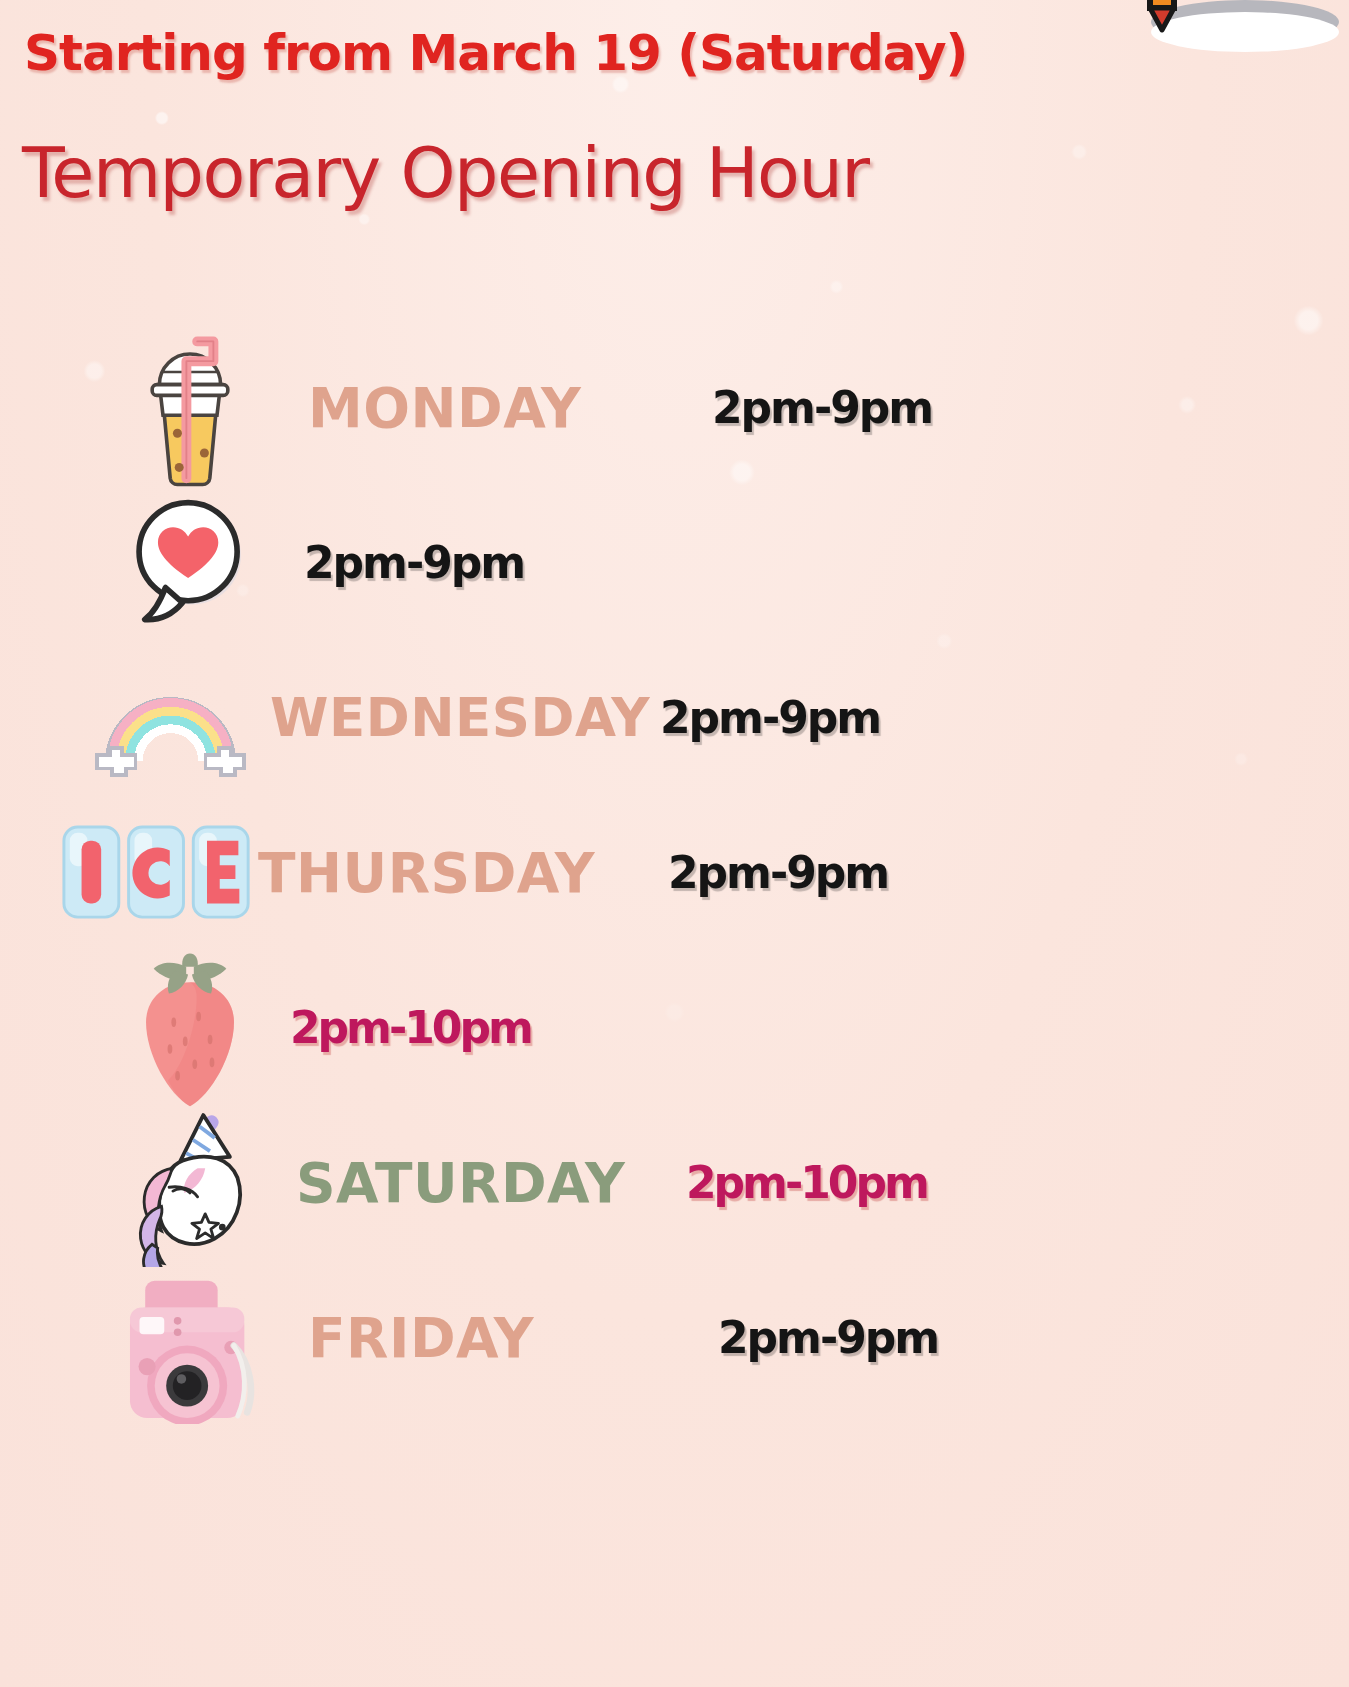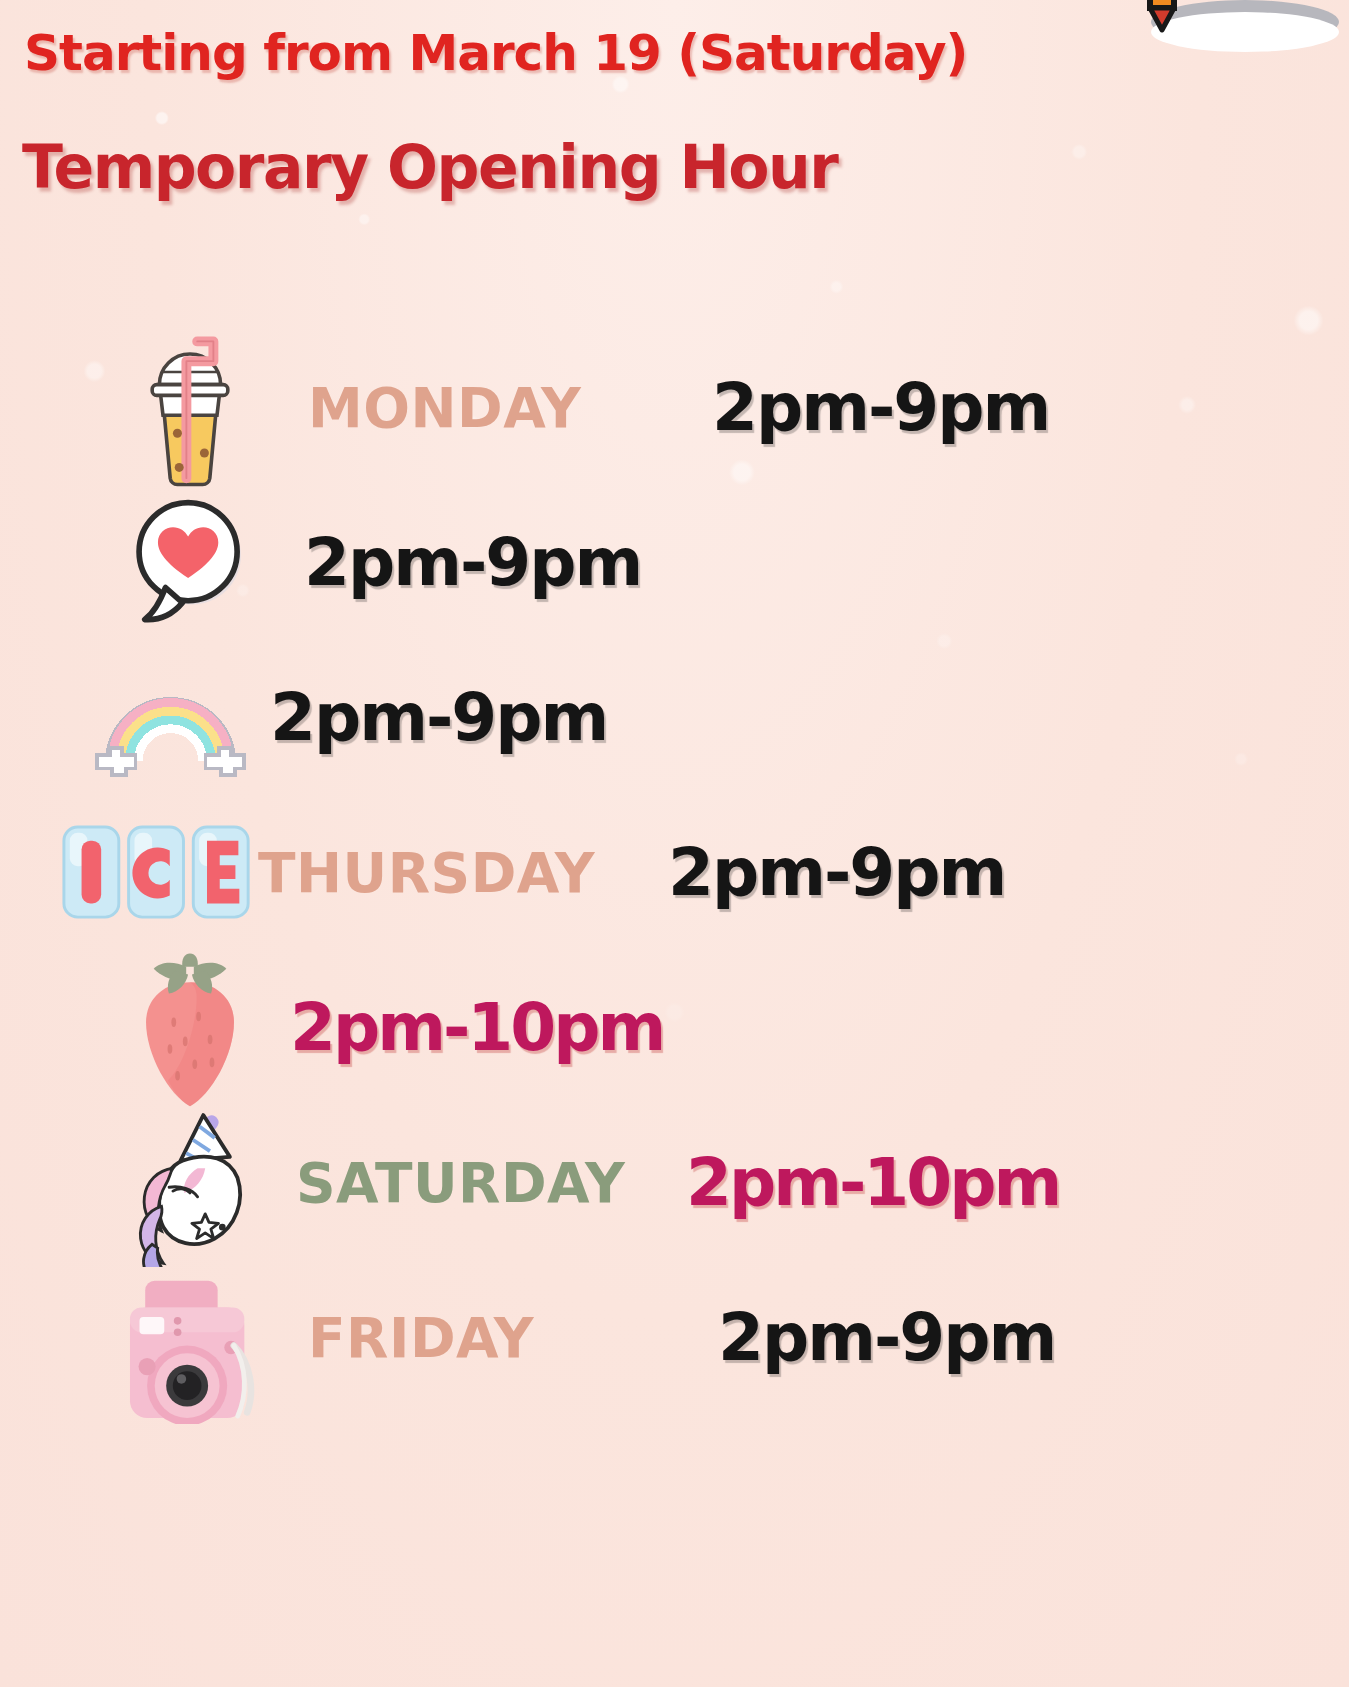--- a/index.html
+++ b/index.html
@@ -49,22 +49,22 @@
     letter-spacing: -1px;
     white-space: nowrap;
     text-shadow: 2px 3px 2px rgba(190,60,50,.28);
     z-index: 5;
   }
   #title {
     position: absolute;
     left: 22px;
     top: 132px;
     font-family: "DejaVu Sans", sans-serif;
-    font-size: 60px;
-    font-weight: bold;
+    font-size: 70px;
+    font-weight: normal;
     color: #c8252c;
     letter-spacing: -1.5px;
     white-space: nowrap;
     text-shadow: 3px 4px 3px rgba(170,50,45,.30);
     z-index: 5;
   }
 
   
   #corner-sticker {
     position: absolute;
@@ -104,21 +104,21 @@
     font-family: "DejaVu Sans", sans-serif;
     font-size: 55px;
     font-weight: bold;
     letter-spacing: 0.5px;
     white-space: nowrap;
   }
   .day-pink  { color: #dfa38d; }
   .day-green { color: #8a9c7c; }
   .time-cell {
     font-family: "DejaVu Sans", sans-serif;
-    font-size: 66px;
+    font-size: 44px;
     font-weight: bold;
     letter-spacing: -2px;
     white-space: nowrap;
   }
   .time-black { color: #151515; text-shadow: 2px 3px 1px rgba(0,0,0,.22); }
   .time-red   { color: #be185d; text-shadow: 2px 3px 1px rgba(180,20,20,.28); }
 
   
   .row-mon  .day-cell { padding-left: 18px; }
   .row-tue  .day-cell { padding-left: 14px; }
@@ -204,20 +204,21 @@
           <path d="M39 104 A51 51 0 0 1 141 104" stroke="#fbe08a"></path>
           <path d="M48 104 A42 42 0 0 1 132 104" stroke="#8fe3e0"></path>
           <path d="M57 104 A33 33 0 0 1 123 104" stroke="#ffffff"></path>
         </g>
         <g stroke="#b9b9c4" stroke-width="4" fill="#ffffff">
           <path d="M14 98 h14 v-7 h12 v7 h14 v14 h-10 v7 h-14 v-7 h-16 z"></path>
           <path d="M126 98 h14 v-7 h12 v7 h14 v14 h-10 v7 h-14 v-7 h-16 z"></path>
         </g>
       </svg>
     </div>
+    <div class="day-cell day-pink">WEDNESDAY</div>
     <div class="time-cell time-black">2pm-9pm</div>
   </div>
 
   <div class="row row-thu">
     <div class="icon-cell">
       <svg viewBox="0 0 200 110" width="196" height="108">
         <g>
           <rect x="4" y="8" width="56" height="92" rx="14" fill="#cdeaf6" stroke="#a9d6ea" stroke-width="3"></rect>
           <rect x="70" y="8" width="56" height="92" rx="14" fill="#cdeaf6" stroke="#a9d6ea" stroke-width="3"></rect>
           <rect x="136" y="8" width="56" height="92" rx="14" fill="#cdeaf6" stroke="#a9d6ea" stroke-width="3"></rect>

